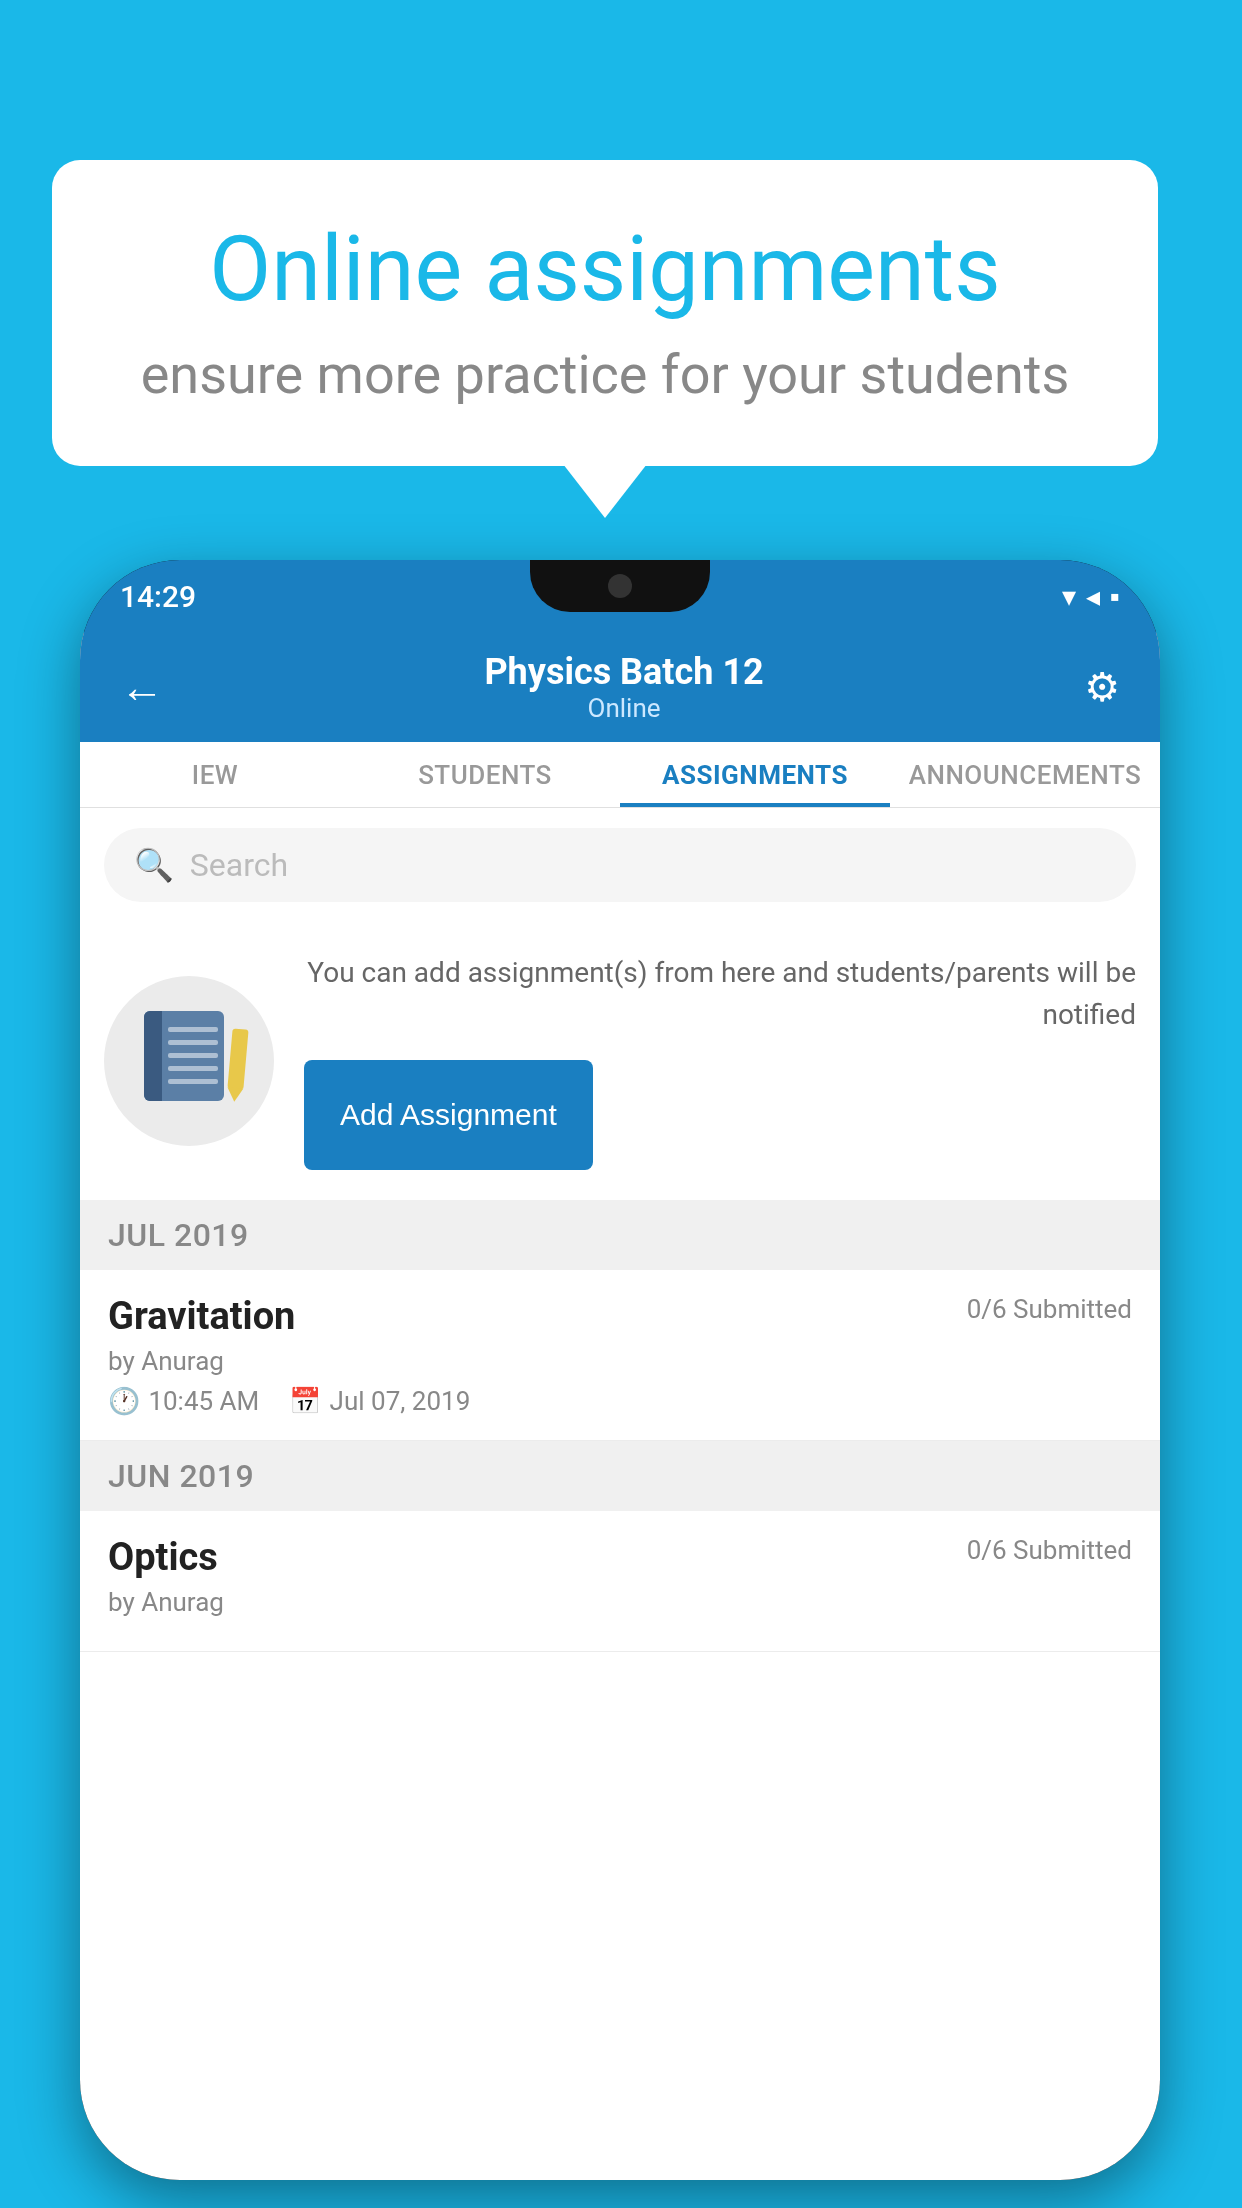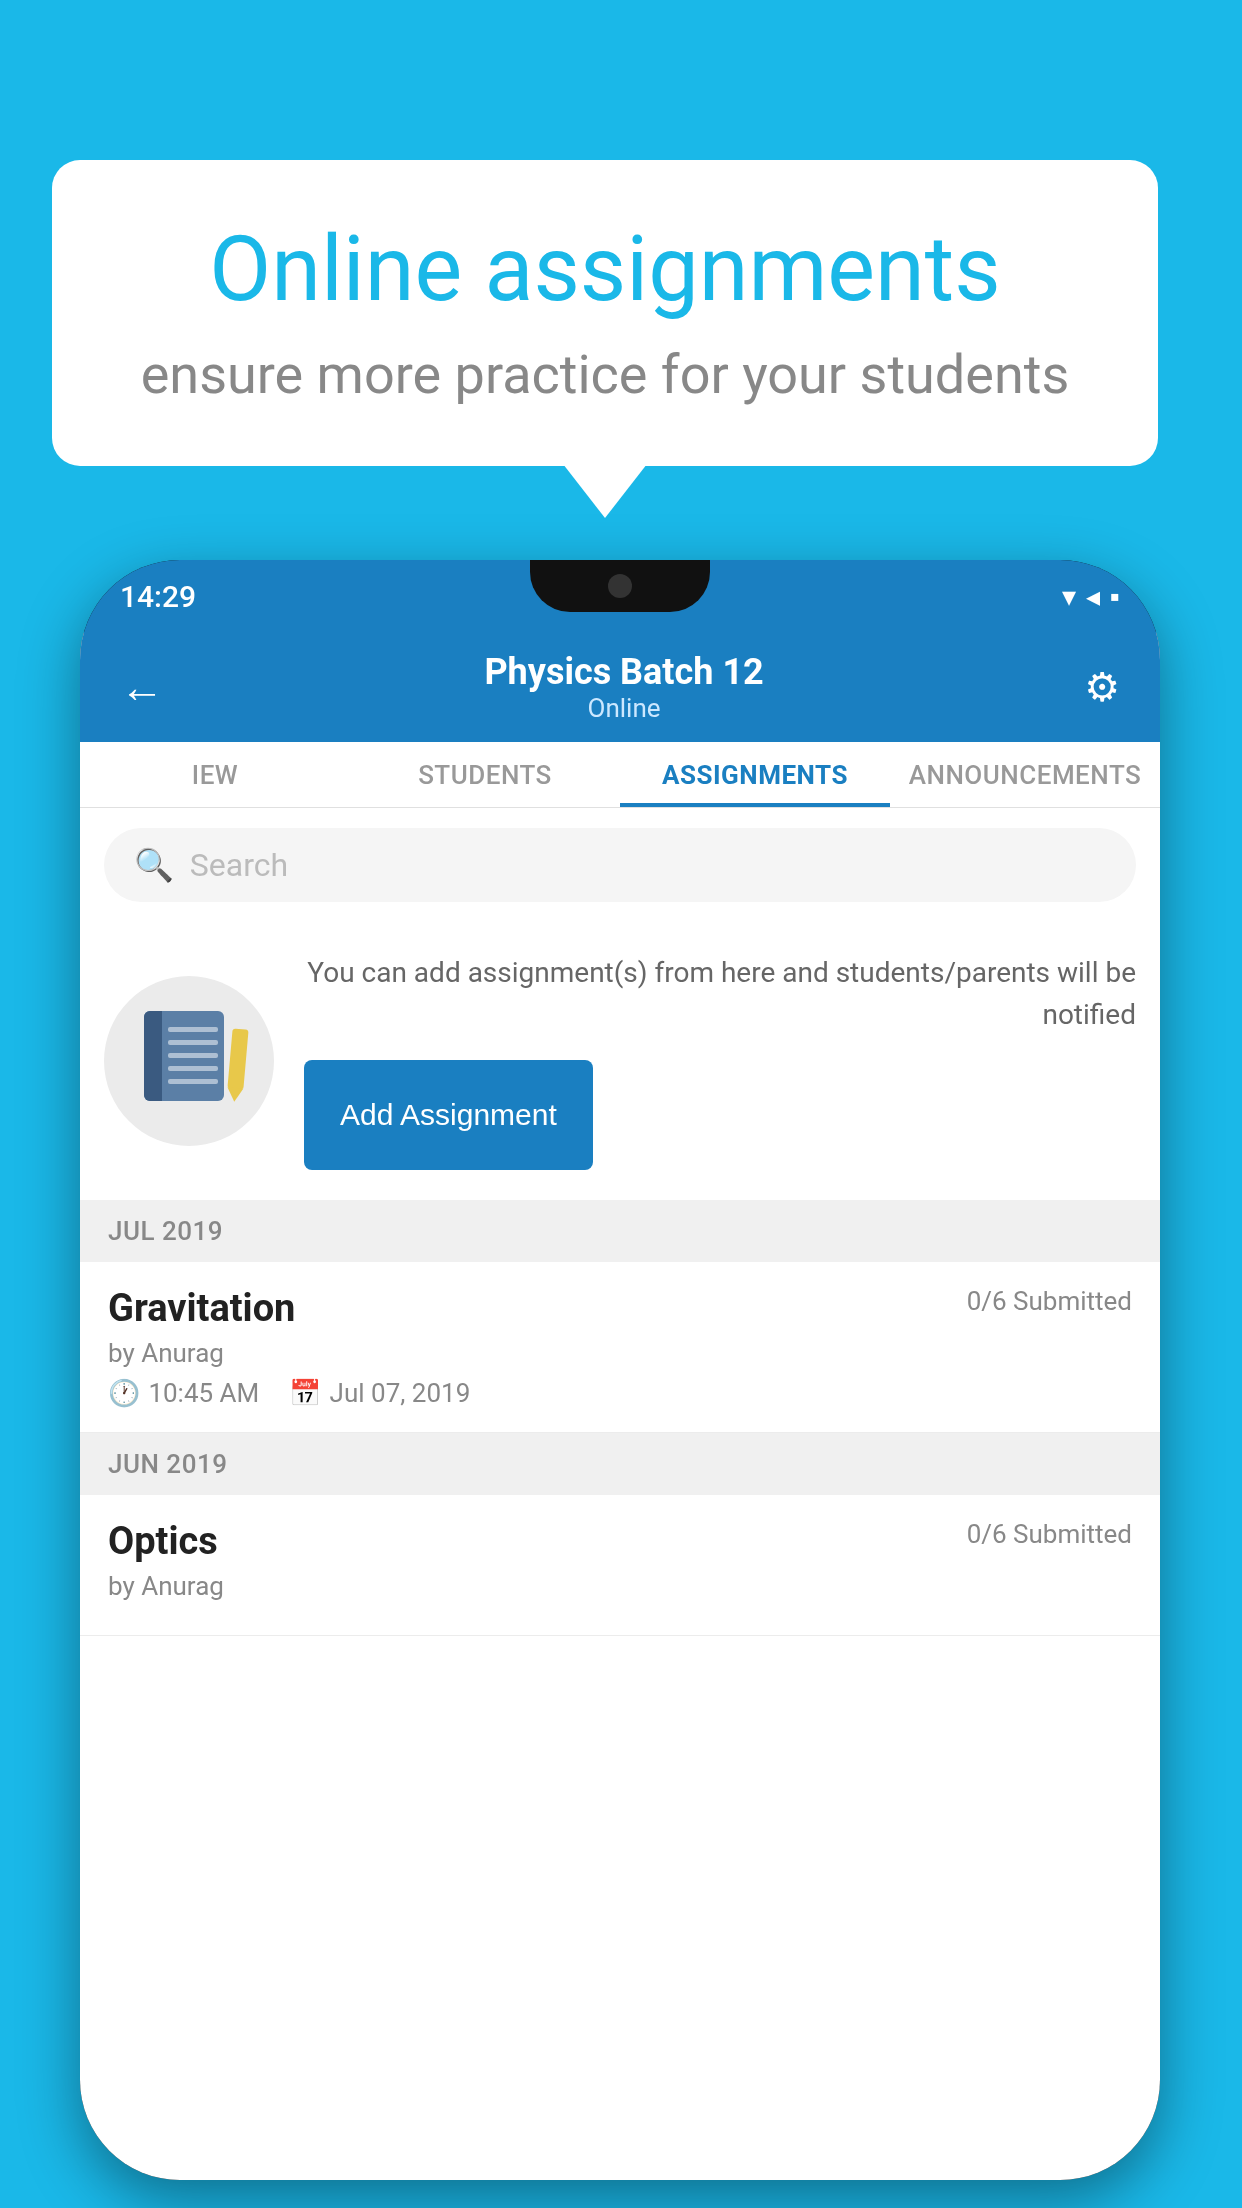--- a/index.html
+++ b/index.html
@@ -283,21 +283,21 @@
       font-size: 30px;
       font-weight: 500;
       cursor: pointer;
       display: inline-block;
     }
 
     
     .section-header {
       background: #f0f0f0;
       padding: 16px 28px;
-      font-size: 26px;
+      font-size: 32px;
       color: #888;
       font-weight: 500;
       letter-spacing: 0.5px;
     }
 
     
     .assignment-item {
       padding: 24px 28px;
       background: #fff;
       border-bottom: 1px solid #ececec;

